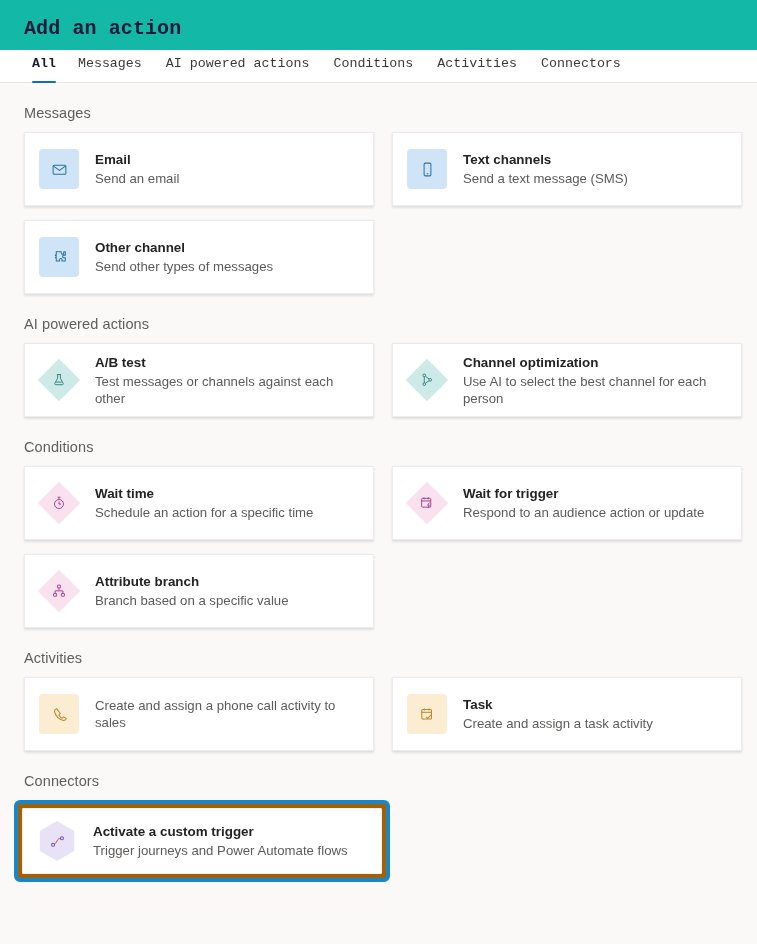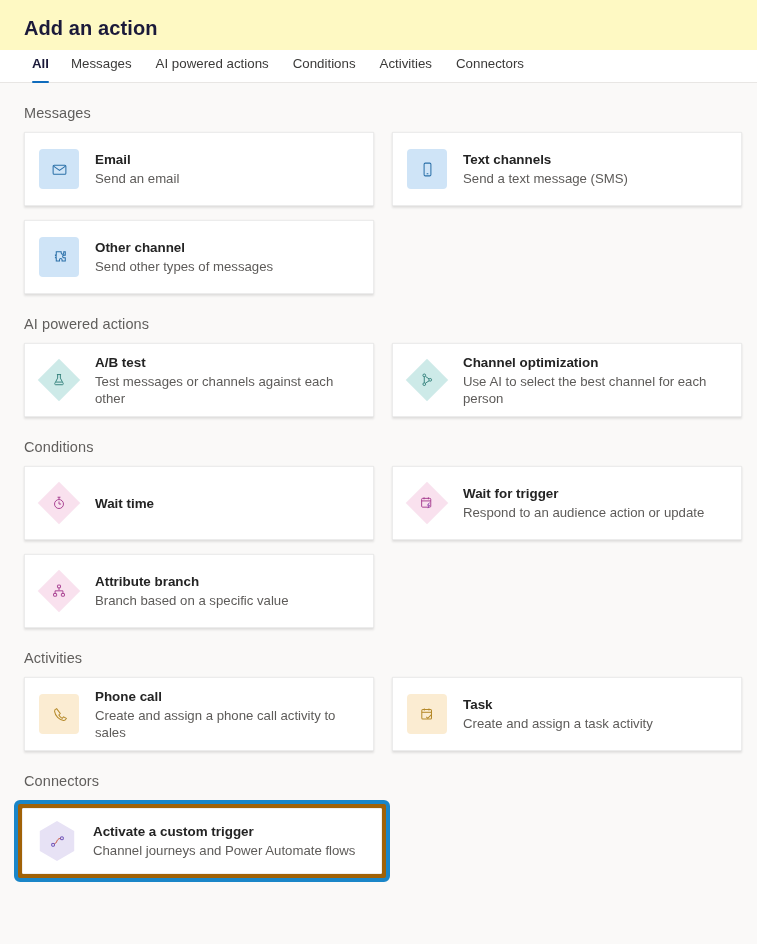--- a/index.html
+++ b/index.html
@@ -5,21 +5,21 @@
   * { box-sizing: border-box; margin: 0; padding: 0; }
   html, body {
     width: 757px; height: 944px;
     background: #ffffff;
     font-family: "Liberation Sans", sans-serif;
     -webkit-font-smoothing: antialiased;
   }
   .panel { width: 757px; height: 944px; position: relative; background: #faf9f8; overflow: hidden; }
 
   
-  .header { background: #fef9c3; padding: 17px 0 0 0; }
+  .header { background: #14b8a6; padding: 17px 0 0 0; font-family: Liberation Mono, monospace; }
   .page-title {
     font-size: 20px; font-weight: 600; color: #1b1a3a;
     padding: 0 24px; letter-spacing: .1px;
   }
   .tabs {
     display: flex; align-items: flex-end; gap: 0;
     padding: 0 24px; margin-top: 10px;
     border-bottom: 1px solid #e8e6e4; background: #ffffff;
   }
   .tab {
@@ -194,20 +194,21 @@
             <svg width="16" height="16" viewBox="0 0 20 20" fill="none" stroke="#a4388b" stroke-width="1.15">
               <circle cx="10" cy="11.3" r="5.6"></circle>
               <line x1="8.2" y1="2.8" x2="11.8" y2="2.8"></line>
               <line x1="10" y1="2.8" x2="10" y2="5.7"></line>
               <path d="M10 8.1v3.2h2.6"></path>
             </svg>
           </span>
         </span>
         <span class="card-text">
           <span class="card-title">Wait time</span>
+          <span class="card-sub">Schedule an action for a specific time</span>
         </span>
       </div>
 
       <div class="card">
         <span class="icon-wrap">
           <span class="tile-diamond pink-diamond"></span>
           <span class="glyph">
             <svg width="16" height="16" viewBox="0 0 20 20" fill="none" stroke="#a4388b" stroke-width="1.15">
               <rect x="3.3" y="4.2" width="11.4" height="11" rx="1.2"></rect>
               <line x1="3.3" y1="7.4" x2="14.7" y2="7.4"></line>
@@ -249,21 +250,20 @@
       <div class="card">
         <span class="icon-wrap">
           <span class="tile-square cream-tile"></span>
           <span class="glyph">
             <svg width="17" height="17" viewBox="0 0 20 20" fill="none" stroke="#b5892a" stroke-width="1.2">
               <path d="M6.6 3.1c-1.5.6-2.6 1.9-2.4 3.3.4 3 1.9 5.3 3.6 7s4 3.2 7 3.6c1.4.2 2.7-.9 3.3-2.4l-3.3-1.8-1.7 1.7c-1.5-.8-3.1-2.4-3.9-3.9l1.7-1.7z"></path>
             </svg>
           </span>
         </span>
         <span class="card-text">
-          <span class="card-title">Phone call</span>
           <span class="card-sub">Create and assign a phone call activity to sales</span>
         </span>
       </div>
 
       <div class="card">
         <span class="icon-wrap">
           <span class="tile-square cream-tile"></span>
           <span class="glyph">
             <svg width="17" height="17" viewBox="0 0 20 20" fill="none" stroke="#b5892a" stroke-width="1.2">
               <rect x="3.3" y="4.2" width="11.4" height="11" rx="1.2"></rect>
@@ -289,19 +289,19 @@
           <span class="glyph">
             <svg width="17" height="17" viewBox="0 0 20 20" fill="none" stroke="#6b4fb8" stroke-width="1.15">
               <rect x="3.2" y="12.3" width="3.2" height="3.2" rx=".4"></rect>
               <rect x="13.6" y="4.6" width="3.2" height="3.2" rx=".4"></rect>
               <path d="M6.6 12.5c1.9-.4 2.2-2.1 3-3.6.9-1.6 2-2.3 3.8-2.6" stroke="#c2472e"></path>
             </svg>
           </span>
         </span>
         <span class="card-text">
           <span class="card-title">Activate a custom trigger</span>
-          <span class="card-sub">Channel journeys and Power Automate flows</span>
+          <span class="card-sub">Trigger journeys and Power Automate flows</span>
         </span>
       </div>
     </div>
 
   </div>
 </div>
 
 </body></html>

